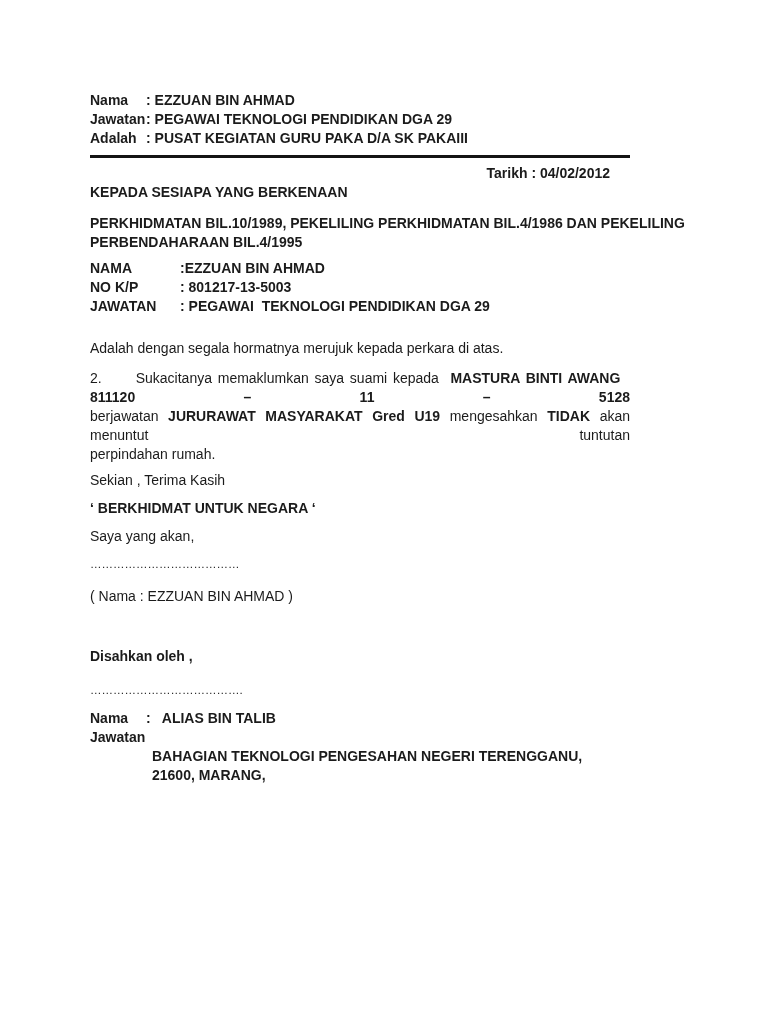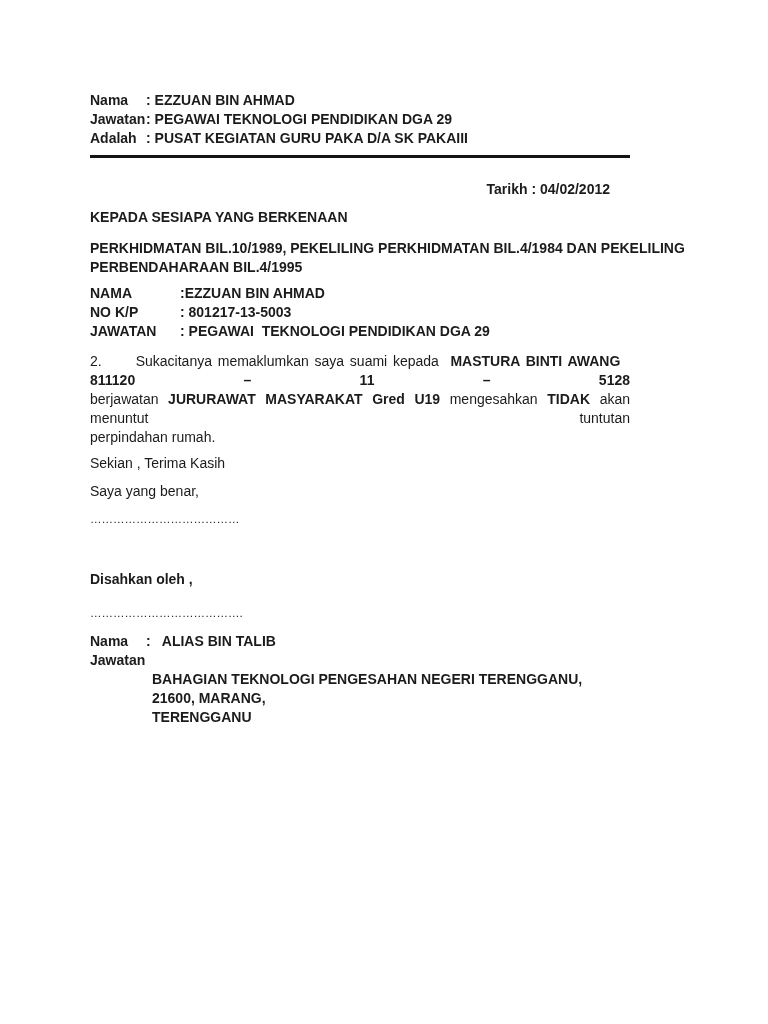--- a/index.html
+++ b/index.html
@@ -16,22 +16,22 @@
     overflow:hidden;
   }
   .bold{font-weight:bold;}
   .b{font-weight:bold;}
   .row{display:flex;}
   .lbl{flex:0 0 56px;white-space:pre;}
   .lbl-wide{flex:0 0 90px;white-space:pre;}
   .val{white-space:pre;}
   .indent{margin-left:62px;white-space:pre;}
   .rule{height:3px;background:#141414;margin-top:7px;}
-  .tarikh{margin-top:22px;text-align:right;padding-right:20px;}
-  .kepada{margin-top:9px;}
+  .tarikh{margin-top:6px;text-align:right;padding-right:20px;}
+  .kepada{}
   .tuan{margin-top:9px;}
   .subject{margin-top:12px;}
   .subject div{white-space:nowrap;}
   .details{margin-top:7px;}
   .para1{margin-top:23px;}
   .para2{margin-top:11px;}
   .jline{text-align:justify;text-align-last:justify;white-space:normal;}
   .gap{display:inline-block;height:1px;}
   .sekian{margin-top:7px;}
   .motto{margin-top:9px;}
@@ -65,65 +65,67 @@
   </div>
 
   <div class="rule"></div>
 
   <div class="tarikh bold">Tarikh : 04/02/2012</div>
 
   <div class="kepada bold">KEPADA SESIAPA YANG BERKENAAN</div>
 
 
   <div class="subject bold">
-    <div>PERKHIDMATAN BIL.10/1989, PEKELILING PERKHIDMATAN BIL.4/1984 DAN PEKELILING</div>
+    <div>PERKHIDMATAN BIL.10/1989, PEKELILING PERKHIDMATAN BIL.4/1986 DAN PEKELILING</div>
     <div>PERBENDAHARAAN BIL.4/1995</div>
   </div>
 
   <div class="details bold">
     <div class="row">
       <span class="lbl-wide">NAMA</span>
         <span class="val">:EZZUAN BIN AHMAD</span>
     </div>
     <div class="row">
       <span class="lbl-wide">NO K/P</span>
         <span class="val">: 801217-13-5003</span>
     </div>
     <div class="row">
       <span class="lbl-wide">JAWATAN</span>
         <span class="val">: PEGAWAI  TEKNOLOGI PENDIDIKAN DGA 29</span>
     </div>
   </div>
 
+  <div class="para1">Adalah dengan segala hormatnya merujuk kepada perkara di atas.</div>
 
   <div class="para2">
     <div class="jline"><span>2.</span><span class="gap" style="width: 34px;"></span><span>Sukacitanya memaklumkan saya suami kepada &nbsp;</span><span class="b">MASTURA BINTI AWANG &nbsp; 811120 – 11 – 5128</span></div>
     <div class="jline"><span>berjawatan </span><span class="b">JURURAWAT MASYARAKAT Gred U19 </span><span>mengesahkan </span><span class="b">TIDAK </span><span>akan menuntut tuntutan</span></div>
     <div><span>perpindahan rumah.</span></div>
   </div>
 
   <div class="sekian">Sekian , Terima Kasih</div>
 
+  <div class="motto bold">‘ BERKHIDMAT UNTUK NEGARA ‘</div>
 
-  <div class="saya">Saya yang benar,</div>
+  <div class="saya">Saya yang akan,</div>
 
   <div class="dotted1 dots">…………………………………</div>
 
+  <div class="signer-name">( Nama : EZZUAN BIN AHMAD )</div>
 
 
   <div class="disahkan">Disahkan oleh ,</div>
 
   <div class="dotted2 dots">………………………………….</div>
 
   <div class="verifier bold">
     <div class="row">
       <span class="lbl">Nama</span>
         <span class="val">:   ALIAS BIN TALIB</span>
     </div>
     <div class="row">
       <span class="lbl">Jawatan</span>
     </div>
     <div class="indent">BAHAGIAN TEKNOLOGI PENGESAHAN NEGERI TERENGGANU,</div>
     <div class="indent">21600, MARANG,</div>
-    <div class="indent">TERENGGANU</div>
   </div>
 
 </div>
 
 </body></html>

